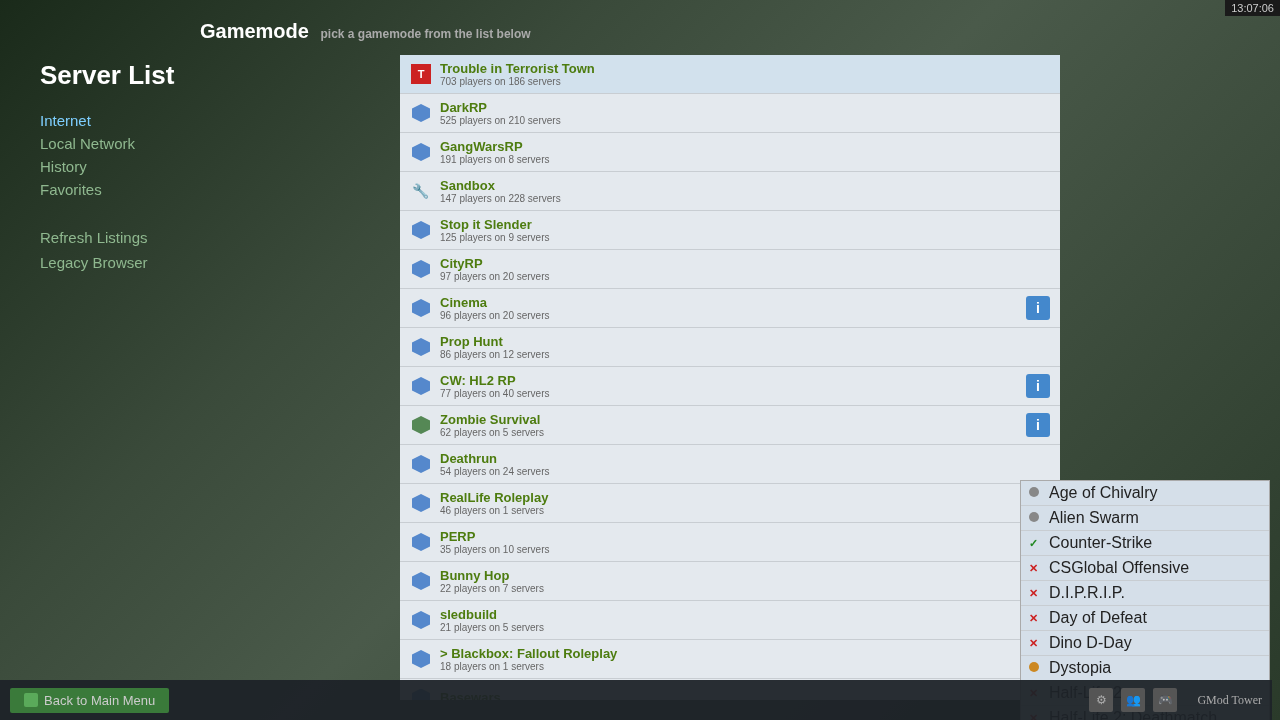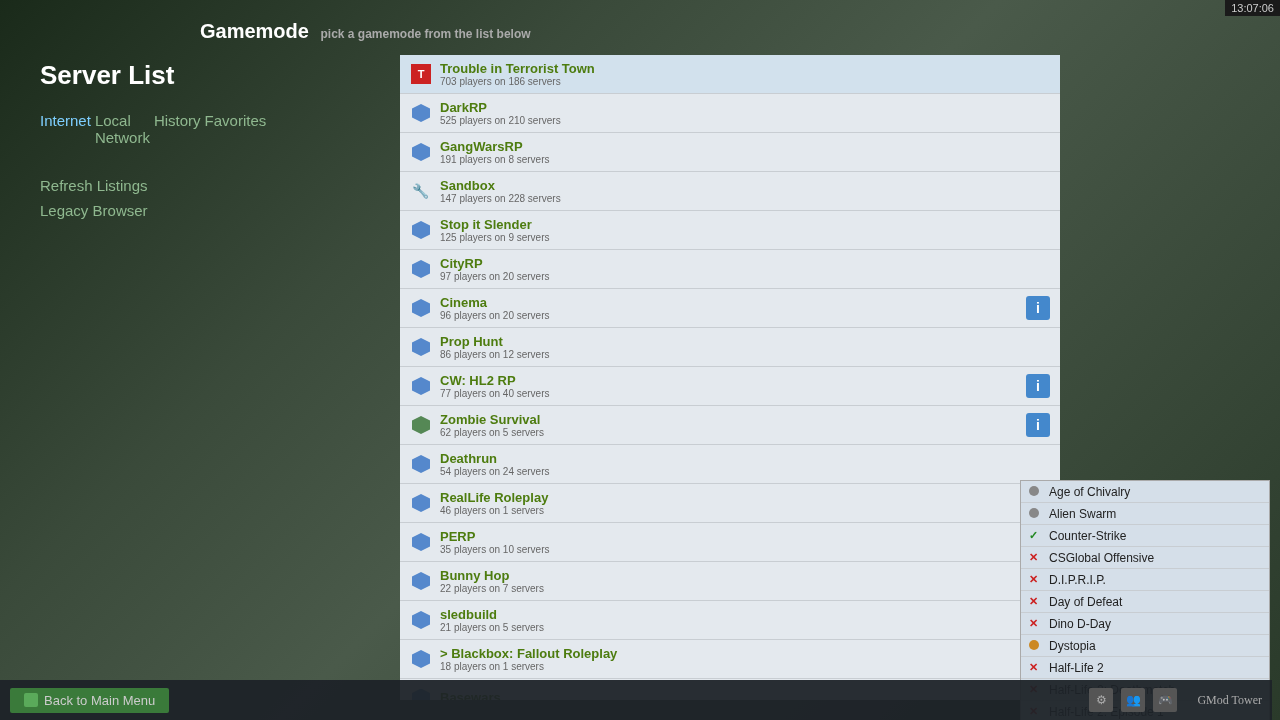--- a/index.html
+++ b/index.html
@@ -43,21 +43,21 @@
 
     .sidebar-title {
       color: #ffffff;
       font-size: 26px;
       font-weight: bold;
       margin-bottom: 20px;
     }
 
     .sidebar-nav {
       display: flex;
-      flex-direction: row;
+      flex-direction: column;
       gap: 4px;
       margin-bottom: 30px;
     }
 
     .sidebar-nav-item {
       font-size: 15px;
       cursor: pointer;
       padding: 1px 0;
     }
 
@@ -239,21 +239,21 @@
     .status-dot-orange {
       width: 10px;
       height: 10px;
       border-radius: 50%;
       background: #cc8822;
       display: inline-block;
     }
 
     .dropdown-item-text {
       color: #222;
-      font-size: 12px;
+      font-size: 16px;
     }
 
     
     .bottom-bar {
       position: absolute;
       bottom: 0;
       left: 0;
       right: 8px;
       height: 40px;
       background: rgba(30, 35, 40, 0.95);

